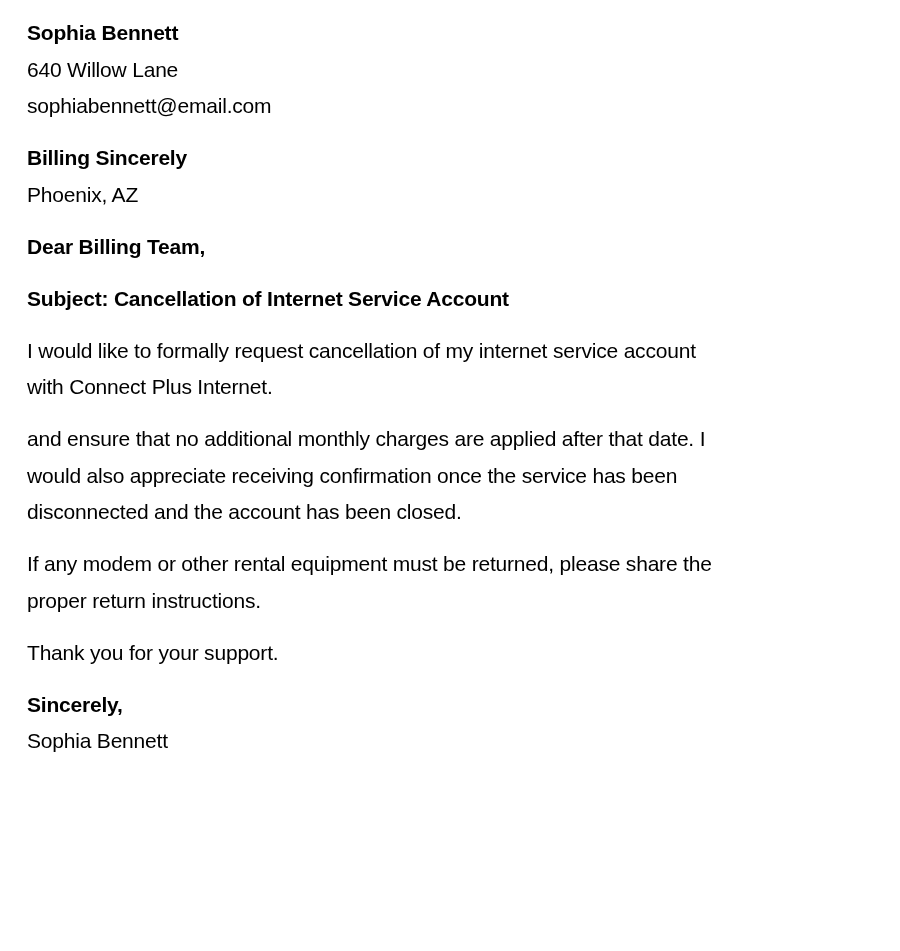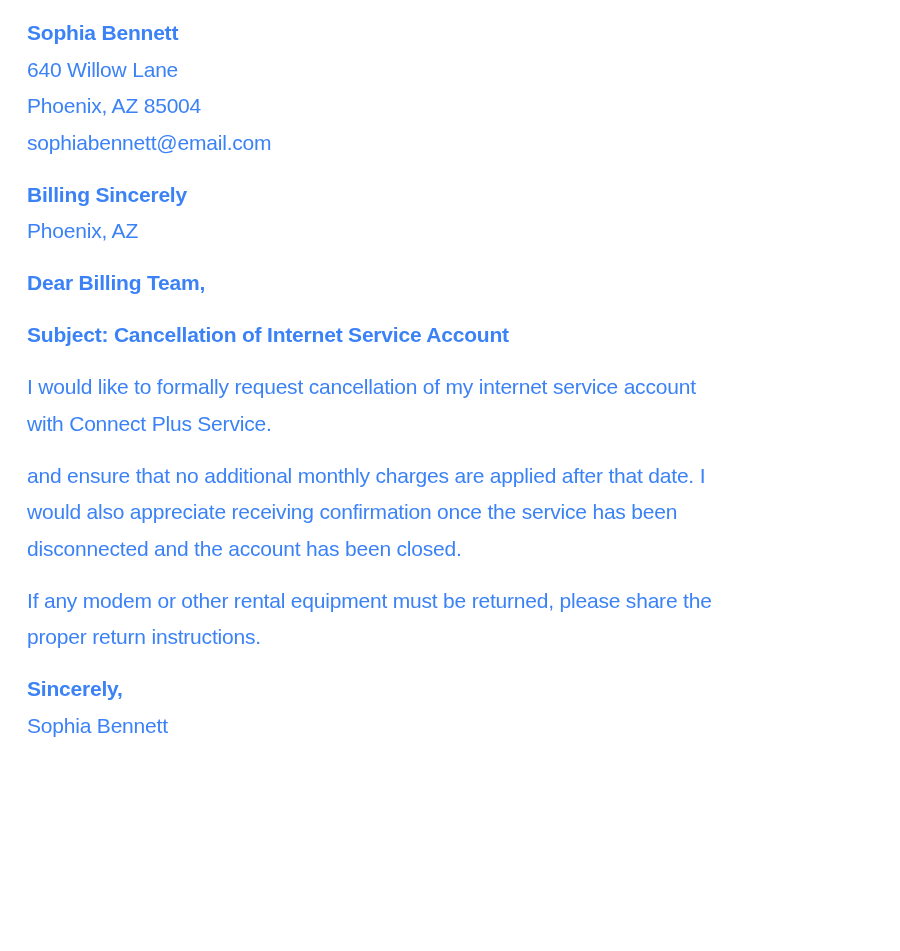--- a/index.html
+++ b/index.html
@@ -6,21 +6,21 @@
     margin: 0;
     padding: 0;
     background: #ffffff;
   }
   .page {
     position: relative;
     width: 900px;
     height: 951px;
     box-sizing: border-box;
     background: #ffffff;
-    color: #3b82f6;
+    color: #000000;
     font-family: "Liberation Sans", "DejaVu Sans", sans-serif;
     font-size: 21px;
     line-height: 36.5px;
     letter-spacing: -0.2px;
     padding: 15px 28px 0 27px;
     overflow: hidden;
   }
   .block {
     margin: 0 0 15.5px 0;
   }
@@ -32,49 +32,51 @@
   }
 </style>
 </head>
 <body>
 
 <div class="page">
 
   <div class="block">
     <div class="line bold">Sophia Bennett</div>
     <div class="line">640 Willow Lane</div>
-    <div class="line">Phoenix, AZ 85004</div>
     <div class="line">sophiabennett@email.com</div>
   </div>
 
 
   <div class="block">
     <div class="line bold">Billing Sincerely</div>
     <div class="line">Phoenix, AZ</div>
   </div>
 
   <div class="block line bold">Dear Billing Team,</div>
 
   <div class="block line bold">Subject: Cancellation of Internet Service Account</div>
 
   <div class="block">
     <div class="line">I would like to formally request cancellation of my internet service account</div>
-    <div class="line">with Connect Plus Service.</div>
+    <div class="line">with Connect Plus Internet.</div>
   </div>
 
   <div class="block">
     <div class="line">and ensure that no additional monthly charges are applied after that date. I</div>
     <div class="line">would also appreciate receiving confirmation once the service has been</div>
     <div class="line">disconnected and the account has been closed.</div>
   </div>
 
   <div class="block">
     <div class="line">If any modem or other rental equipment must be returned, please share the</div>
     <div class="line">proper return instructions.</div>
   </div>
 
+  <div class="block">
+    <div class="line">Thank you for your support.</div>
+  </div>
 
   <div class="block">
     <div class="line bold">Sincerely,</div>
     <div class="line">Sophia Bennett</div>
   </div>
 
 </div>
 
 </body></html>

